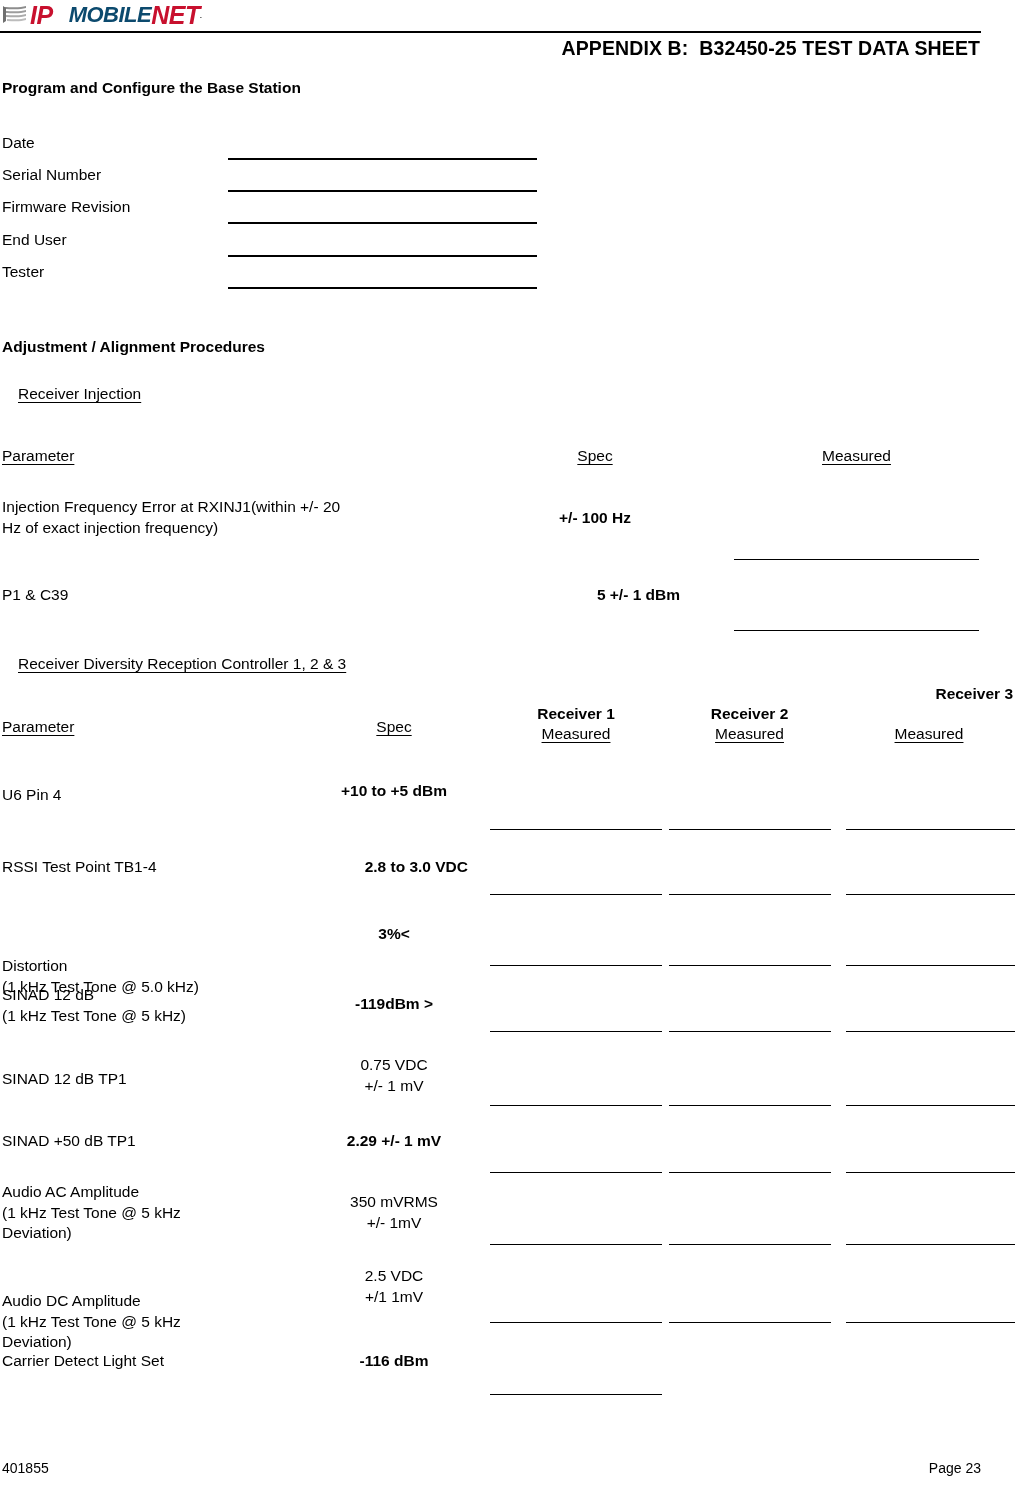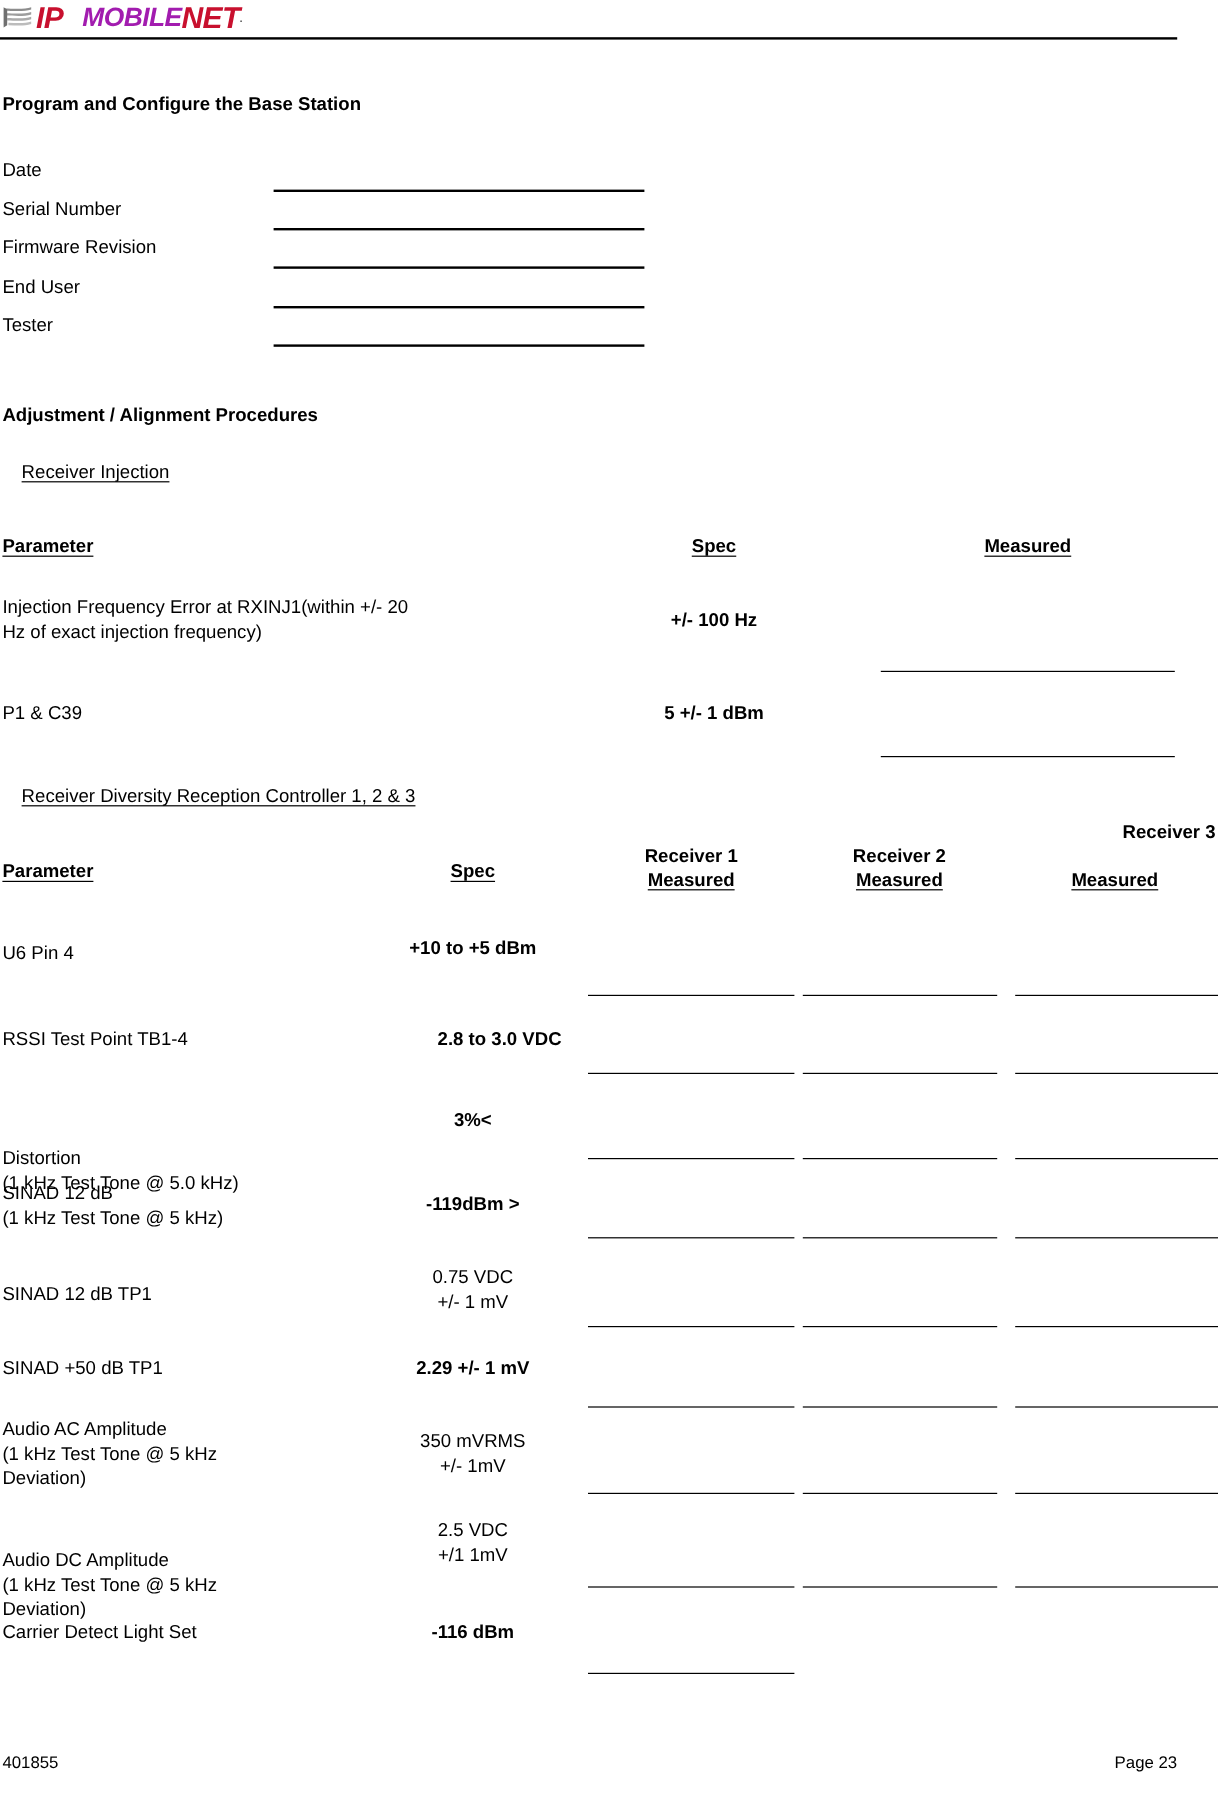--- a/index.html
+++ b/index.html
@@ -40,21 +40,21 @@
     font-style: italic;
     letter-spacing: -0.5px;
     line-height: 1;
   }
   .logo-ip {
     font-size: 25px;
     color: #c8102e;
   }
   .logo-mobile {
     font-size: 22px;
-    color: #a21caf;
+    color: #0c4a6e;
     padding-left: 16px;
   }
   .logo-net {
     font-size: 25px;
     color: #c8102e;
   }
   .logo-tm {
     font-size: 8px;
     color: #3b3b3b;
     font-style: normal;
@@ -97,21 +97,21 @@
   }
   .plain {
     position: absolute;
     font-size: 15.5px;
     font-weight: normal;
     white-space: nowrap;
   }
   .colhead {
     position: absolute;
     font-size: 15.5px;
-    font-weight: bold;
+    font-weight: normal;
     text-decoration: underline;
     text-underline-offset: 3px;
     white-space: nowrap;
   }
   .colhead-plain {
     position: absolute;
     font-size: 15.5px;
     font-weight: bold;
     white-space: nowrap;
   }
@@ -186,20 +186,21 @@
       <path d="M1 2 L1 19 L4 17 L4 4 Z" fill="#6f6f6f"></path>
     </svg>
     <span class="logo-word logo-ip">IP</span>
     <span class="logo-word logo-mobile">MOBILE</span>
     <span class="logo-word logo-net">NET</span>
     <span class="logo-tm">.</span>
   </div>
 
   <div id="header-rule"></div>
 
+  <div id="appendix-title">APPENDIX B:  B32450-25 TEST DATA SHEET</div>
 </div>
 
 <div class="sec-head" style="left:2px; top:79px;">Program and Configure the Base Station</div>
 
 <div class="field-label" style="top:134px;">Date</div>
 <div class="fill-line" style="left:228px; top:158px; width:309px;"></div>
 
 <div class="field-label" style="top:166px;">Serial Number</div>
 <div class="fill-line" style="left:228px; top:190px; width:309px;"></div>
 
@@ -219,21 +220,21 @@
 <div class="colhead" style="left:2px; top:447px;">Parameter</div>
 <div class="colhead" style="left:510px; top:447px; width:170px; text-align:center;">Spec</div>
 <div class="colhead" style="left:735px; top:447px; width:243px; text-align:center;">Measured</div>
 
 <div class="param-multi" style="top:497px; width:490px;">Injection Frequency Error at RXINJ1(within +/- 20
 Hz of exact injection frequency)</div>
 <div class="spec-cell" style="left:510px; top:509px; width:170px;">+/- 100 Hz</div>
 <div class="fill-line-thin" style="left:734px; top:559px; width:245px;"></div>
 
 <div class="plain" style="left:2px; top:586px;">P1 &amp; C39</div>
-<div class="spec-cell" style="left:510px; top:586px; width:170px;">5 +/- 1 dBm</div>
+<div class="spec-cell" style="left:510px; top:586px; width:170px;text-align:right;">5 +/- 1 dBm</div>
 <div class="fill-line-thin" style="left:734px; top:630px; width:245px;"></div>
 
 <div class="sec-underline" style="left:2px; top:655px;">Receiver Diversity Reception Controller 1, 2 &amp; 3</div>
 
 <div class="colhead" style="left:2px; top:718px;">Parameter</div>
 <div class="colhead" style="left:320px; top:718px; width:148px; text-align:center;">Spec</div>
 
 <div class="colhead-plain" style="left:490px; top:705px; width:172px; text-align:center;">Receiver 1</div>
 <div class="colhead" style="left:490px; top:725px; width:172px; text-align:center;">Measured</div>
 

